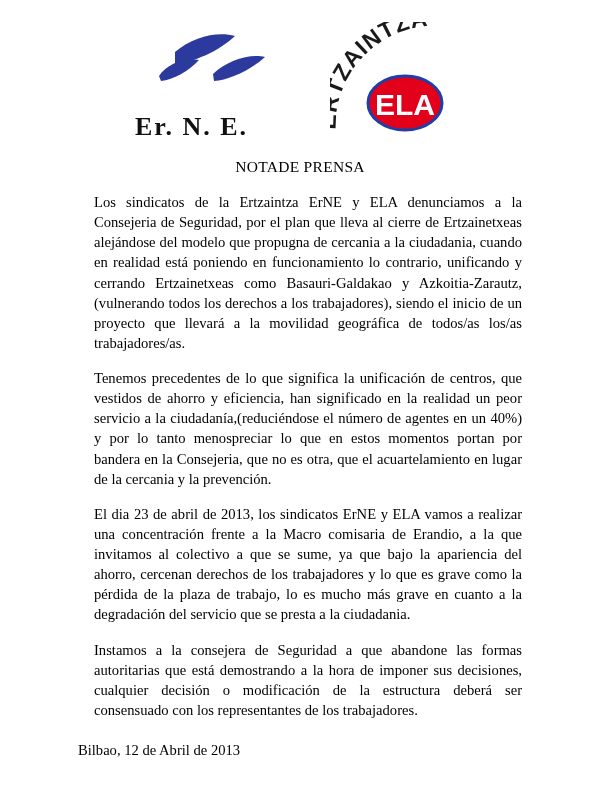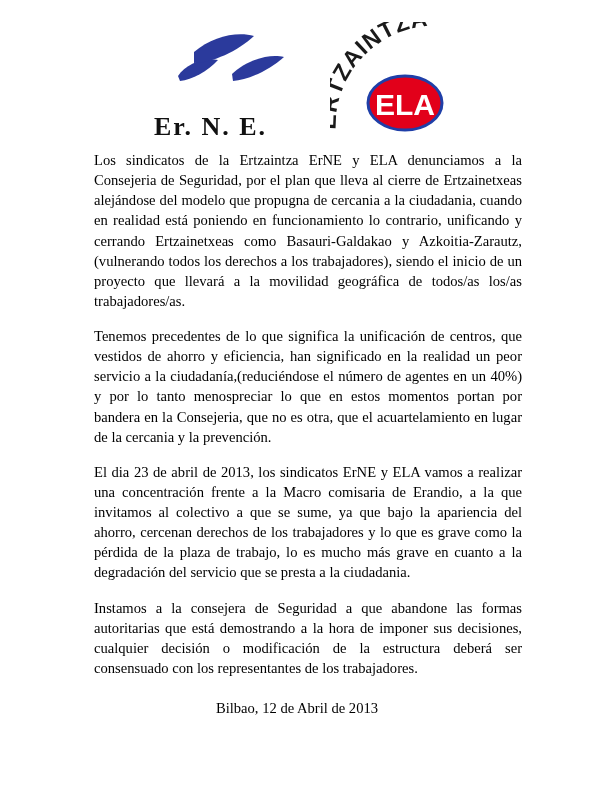--- a/index.html
+++ b/index.html
@@ -25,21 +25,21 @@
   
   .logo-row {
     position: relative;
     height: 150px;
     width: 600px;
   }
 
   
   .erne-logo {
     position: absolute;
-    left: 146px;
+    left: 127px;
     top: 30px;
     width: 175px;
     height: 115px;
   }
   .erne-logo svg {
     display: block;
   }
   .erne-text {
     position: absolute;
     left: 8px;
@@ -89,21 +89,21 @@
   }
   .para {
     font-size: 14.6px;
     line-height: 1.38;
     text-align: justify;
     margin: 0 0 15px 16px;
     font-family: "Liberation Serif", serif;
   }
   .signature {
     margin-top: 22px;
-    text-align: center;
+    text-align: left;
     font-size: 14.6px;
     font-family: "Liberation Serif", serif;
     padding-right: 6px;
   }
 </style>
 </head>
 <body>
 
 <div class="page">
 
@@ -131,20 +131,21 @@
         </text>
       </svg>
       <svg class="ela-badge" viewBox="0 0 78 58">
         <ellipse cx="39" cy="29" rx="37" ry="27" fill="#e2001a" stroke="#1f3fa8" stroke-width="3"></ellipse>
         <text x="39" y="41" text-anchor="middle" font-family="Liberation Sans, sans-serif" font-size="30" font-weight="bold" fill="#ffffff">ELA</text>
       </svg>
     </div>
   </div>
 
   <div class="doc">
+    <div class="doc-title">NOTADE PRENSA</div>
 
     <p class="para">Los sindicatos de la Ertzaintza ErNE y ELA denunciamos a la Consejeria de Seguridad, por el plan que lleva al cierre de Ertzainetxeas alejándose del modelo que propugna de cercania a la ciudadania, cuando en realidad está poniendo en funcionamiento lo contrario, unificando y cerrando Ertzainetxeas como Basauri-Galdakao y Azkoitia-Zarautz, (vulnerando todos los derechos a los trabajadores), siendo el inicio de un proyecto que llevará a la movilidad geográfica de todos/as los/as trabajadores/as.</p>
     <p class="para">Tenemos precedentes de lo que significa la unificación de centros, que vestidos de ahorro y eficiencia, han significado en la realidad un peor servicio a la ciudadanía,(reduciéndose el número de agentes en un 40%) y por lo tanto menospreciar lo que en estos momentos portan por bandera en la Consejeria, que no es otra, que el acuartelamiento en lugar de la cercania y la prevención.</p>
     <p class="para">El dia 23 de abril de 2013, los sindicatos ErNE y ELA vamos a realizar una concentración frente a la Macro comisaria de Erandio, a la que invitamos al colectivo a que se sume, ya que bajo la apariencia del ahorro, cercenan derechos de los trabajadores y lo que es grave como la pérdida de la plaza de trabajo, lo es mucho más grave en cuanto a la degradación del servicio que se presta a la ciudadania.</p>
     <p class="para">Instamos a la consejera de Seguridad a que abandone las formas autoritarias que está demostrando a la hora de imponer sus decisiones, cualquier decisión o modificación de la estructura deberá ser consensuado con los representantes de los trabajadores.</p>
 
     <div class="signature">Bilbao, 12 de Abril de 2013</div>
   </div>
 
 </div>

